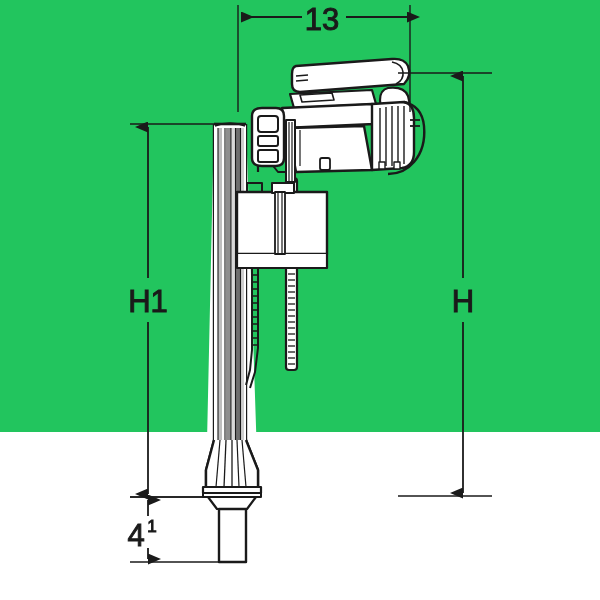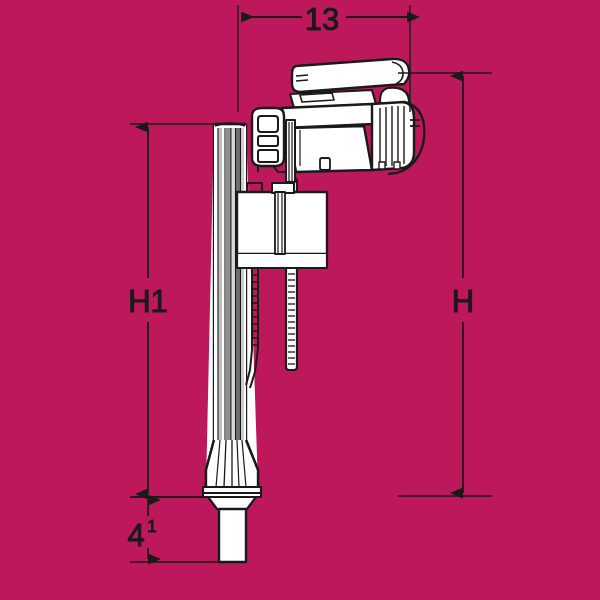--- a/index.html
+++ b/index.html
@@ -1,21 +1,21 @@
 <!DOCTYPE html>
 <html><head>
 <meta charset="utf-8">
 <style>
   html,body{margin:0;padding:0;background:#ffffff;}
   body{
     width:600px;height:600px;overflow:hidden;
     font-family:"Liberation Sans", sans-serif;
     -webkit-font-smoothing:antialiased;
   }
-  #stage{position:relative;width:600px;height:600px;background:#be185d;}
+  #stage{position:relative;width:600px;height:432px;background:#22c55e;}
   #stage svg{display:block;}
   .dimtext{
     font-family:"Liberation Sans", sans-serif;
     font-weight:400;
     fill:#1a1a1a;
   }
   .dimtext.main{font-size:31px;}
   .dimtext.sup{font-size:17px;}
 </style>
 </head>

